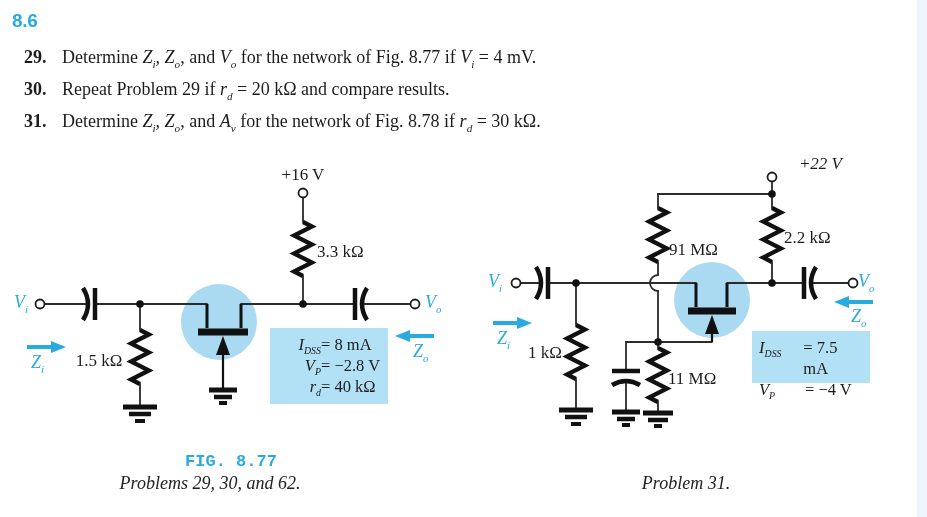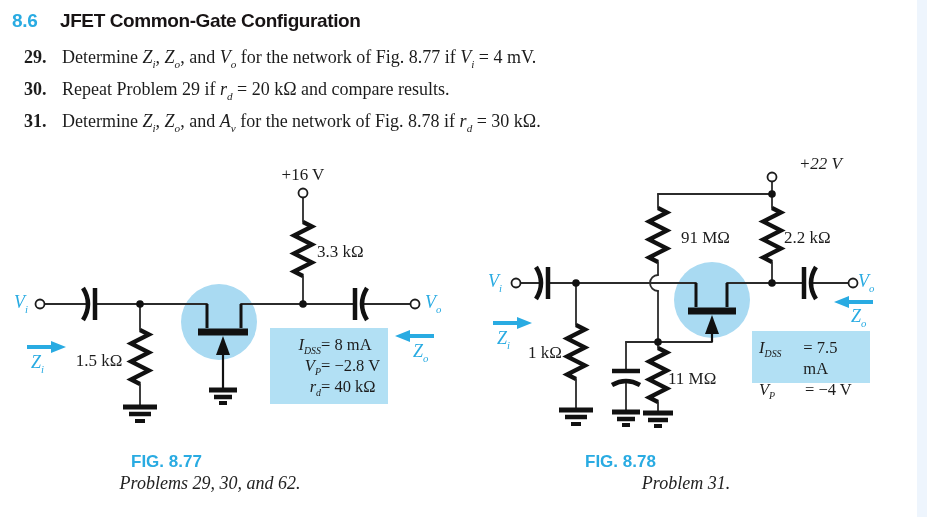--- a/index.html
+++ b/index.html
@@ -9,21 +9,21 @@
   
   .sec-num{font-family:"Liberation Sans",sans-serif;font-weight:bold;font-size:19px;color:#29abe2;letter-spacing:-0.3px;}
   .sec-title{font-family:"Liberation Sans",sans-serif;font-weight:bold;font-size:19px;color:#171314;letter-spacing:-0.4px;}
   .prob{font-size:18px;display:flex;line-height:22px;}
   .prob .pnum{font-weight:bold;width:38px;flex:0 0 38px;}
   .prob sub{font-size:0.62em;line-height:0;}
   
   .clabel{font-size:17px;color:#1c1c1c;white-space:nowrap;}
   .cvar{font-size:18px;color:#29abe2;font-style:italic;white-space:nowrap;}
   .cvar sub,.clabel sub{font-size:0.6em;line-height:0;}
-  .caption{font-family:Liberation Sans, sans-serif;font-weight:bold;font-size:17px;color:#29abe2;}
+  .caption{font-family:Liberation Mono, monospace;font-weight:bold;font-size:17px;color:#29abe2;text-align:center;}
   .subcaption{font-size:18px;font-style:italic;text-align:center;color:#222;}
   
   .pbox{box-sizing:border-box;padding:5px 6px 4px 7px;font-size:16.5px;}
   .pline{display:flex;line-height:21px;}
   .pline .psym{font-style:italic;}
   .pline .psym sub{font-size:0.6em;line-height:0;font-style:italic;}
   .pline .peq{margin-left:0;}
   .pbox.align-right .psym{width:44px;text-align:right;}
   .pbox.align-left .psym{width:46px;text-align:left;}
   .edge-band{position:absolute;top:0;right:0;width:10px;height:517px;background:#eef5fd;}
@@ -45,21 +45,20 @@
   .boxfill{fill:#b2e0f4;}
 </style>
 </head>
 <body>
 
 <div id="page">
 
   <div class="edge-band"></div>
 
   <div class="abs sec-num" style="left:12px;top:10px;">8.6</div>
-  <div class="abs sec-title" style="left:60px;top:10px;">JFET Common-Gate Configuration</div>
 
   <div class="abs prob" style="left:24px;top:46px;width:880px;">
     <span class="pnum">29.</span>
     <span><span>Determine </span><span style="font-style: italic;">Z</span><sub style="font-style: italic;">i</sub><span>, </span><span style="font-style: italic;">Z</span><sub style="font-style: italic;">o</sub><span>, and </span><span style="font-style: italic;">V</span><sub style="font-style: italic;">o</sub><span> for the network of Fig. 8.77 if </span><span style="font-style: italic;">V</span><sub style="font-style: italic;">i</sub><span> = 4 mV.</span></span>
   </div>
   <div class="abs prob" style="left:24px;top:78px;width:880px;">
     <span class="pnum">30.</span>
     <span><span>Repeat Problem 29 if </span><span style="font-style: italic;">r</span><sub style="font-style: italic;">d</sub><span> = 20 kΩ and compare results.</span></span>
   </div>
   <div class="abs prob" style="left:24px;top:110px;width:880px;">
@@ -233,36 +232,35 @@
     <div class="pline">
       <span class="psym"><i>r</i><sub>d</sub></span>
       <span class="peq">= 40 kΩ</span>
     </div>
   </div>
 
   <div class="abs caption" style="left:131px;top:452px;width:200px;">FIG. 8.77</div>
   <div class="abs subcaption" style="left:90px;top:473px;width:240px;font-style:italic;">Problems 29, 30, and 62.</div>
 
   <div class="abs clabel" style="left:782px;top:154px;width:60px;text-align:right;font-style:italic;">+22 V</div>
-  <div class="abs clabel" style="left:669px;top:228px;margin-left:12px;">91 MΩ</div>
+  <div class="abs clabel" style="left:669px;top:240px;">91 MΩ</div>
   <div class="abs clabel" style="left:784px;top:228px;">2.2 kΩ</div>
   <div class="abs clabel" style="left:518px;top:343px;width:44px;text-align:right;">1 kΩ</div>
   <div class="abs clabel" style="left:668px;top:369px;">11 MΩ</div>
   <div class="abs cvar" style="left:488px;top:271px;"><i>V</i><sub>i</sub></div>
   <div class="abs cvar" style="left:858px;top:271px;"><i>V</i><sub>o</sub></div>
   <div class="abs cvar" style="left:497px;top:328px;"><i>Z</i><sub>i</sub></div>
   <div class="abs cvar" style="left:851px;top:306px;"><i>Z</i><sub>o</sub></div>
 
   <div class="abs pbox align-left" style="left:752px;top:332px;width:118px;">
     <div class="pline">
       <span class="psym"><i>I</i><sub>DSS</sub></span>
       <span class="peq">= 7.5 mA</span>
     </div>
     <div class="pline">
       <span class="psym"><i>V</i><sub>P</sub></span>
       <span class="peq">= −4 V</span>
     </div>
   </div>
 
-  <div class="abs caption" style="left:585px;top:452px;width:200px;">FIG. 8.78</div>
   <div class="abs subcaption" style="left:586px;top:473px;width:200px;">Problem 31.</div>
 
 </div>
 
 </body></html>

